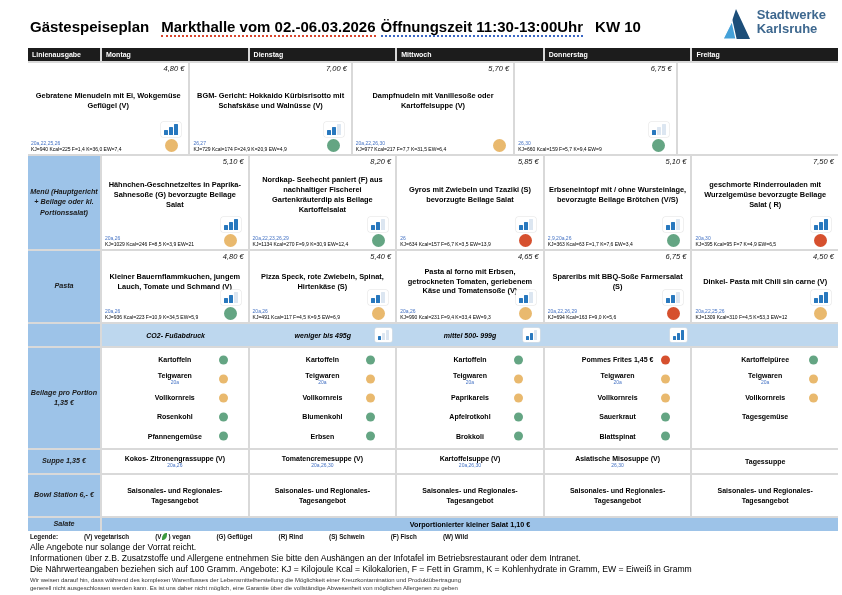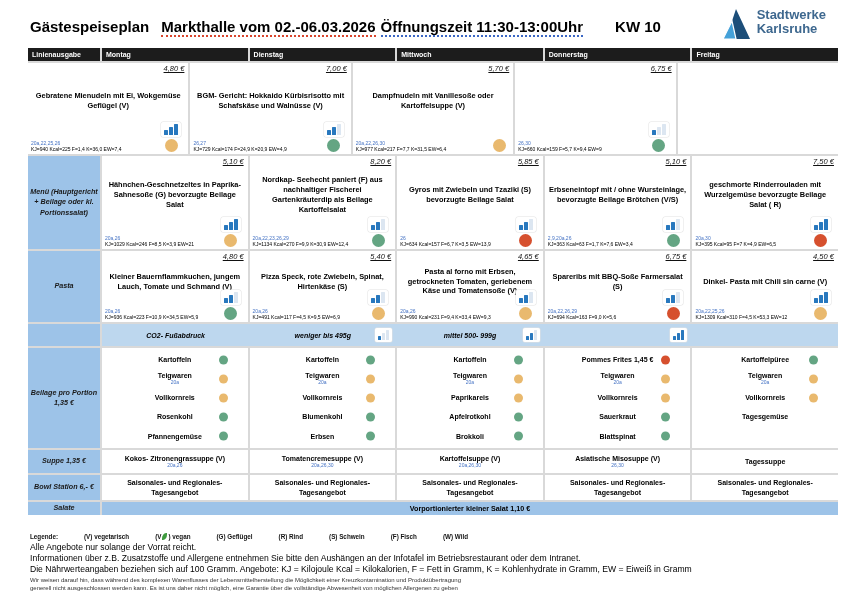--- a/index.html
+++ b/index.html
@@ -5,38 +5,38 @@
   html,body{margin:0;padding:0;}
   body{width:842px;height:595px;background:#fff;position:relative;overflow:hidden;
        font-family:"Liberation Sans",sans-serif;color:#000;}
 
   
   .titlebar{position:absolute;top:8px;left:30px;right:16px;display:flex;
             justify-content:space-between;align-items:flex-start;}
   .title{font-size:15px;font-weight:bold;margin-top:10px;white-space:nowrap;}
   .t2{margin-left:12px;border-bottom:2px dotted #D9442C;}
   .t3{margin-left:5px;border-bottom:2px dotted #3A66C4;}
-  .kw{margin-left:32px;}
+  .kw{margin-left:12px;}
   .logo{display:flex;gap:6px;}
   .logo-text{font-size:13px;font-weight:bold;color:#3E688F;line-height:14px;}
 
   
   .grid{position:absolute;top:48px;left:28px;width:810px;display:flex;
         flex-direction:column;gap:2px;background:#D9D9D9;}
   .row{display:flex;gap:2px;}
   .hdr{height:13px;}
   .hcell{background:#1C1C1C;color:#fff;font-size:7px;font-weight:bold;display:flex;
          align-items:center;padding-left:4px;box-sizing:border-box;}
   .hcell.lab{width:72px;flex:none;}
   .hcell.day{flex:1;}
   .labcell{width:72px;flex:none;background:#9DC3E8;display:flex;align-items:center;
            justify-content:center;text-align:center;font-style:italic;font-weight:600;
            font-size:7.2px;color:#1a1a1a;padding:2px;box-sizing:border-box;line-height:1.4;}
   .cell{flex:1;background:#fff;position:relative;box-sizing:border-box;}
-  .price{position:absolute;top:1px;right:4px;font-size:7.5px;font-style:italic;color:#111;text-decoration:underline;}
+  .price{position:absolute;top:1px;right:4px;font-size:7.5px;font-style:italic;color:#111;}
   .dishname{position:absolute;left:3px;right:3px;top:9px;bottom:24px;display:flex;
             align-items:center;justify-content:center;text-align:center;font-size:7.4px;
             font-weight:bold;line-height:1.32;}
   .rowpasta .dishname{top:7px;bottom:17px;}
   .nutri{position:absolute;left:3px;bottom:2px;right:34px;}
   .alg{font-size:5px;color:#4472C4;line-height:1.2;}
   .kcal{font-size:5px;color:#000;line-height:1.2;}
   .icons{position:absolute;right:7px;bottom:2px;display:flex;flex-direction:column;
          align-items:center;gap:2px;}
   .bars{display:flex;align-items:flex-end;gap:1px;}
@@ -498,21 +498,21 @@
         <span class="soupalg">20a,26,30</span>
       </div>
       <div class="soupcell">
         <span class="soupname">Asiatische Misosuppe (V)</span>
         <span class="soupalg">26,30</span>
       </div>
       <div class="soupcell">
         <span class="soupname">Tagessuppe</span>
       </div>
     </div>
-    <div class="row" style="height: 25px;">
+    <div class="row" style="height: 41px;">
       <div class="labcell">Bowl Station 6,- €</div>
       <div class="bowlcell">
         <div>Saisonales- und Regionales-</div>
         <div>Tagesangebot</div>
       </div>
       <div class="bowlcell">
         <div>Saisonales- und Regionales-</div>
         <div>Tagesangebot</div>
       </div>
       <div class="bowlcell">

